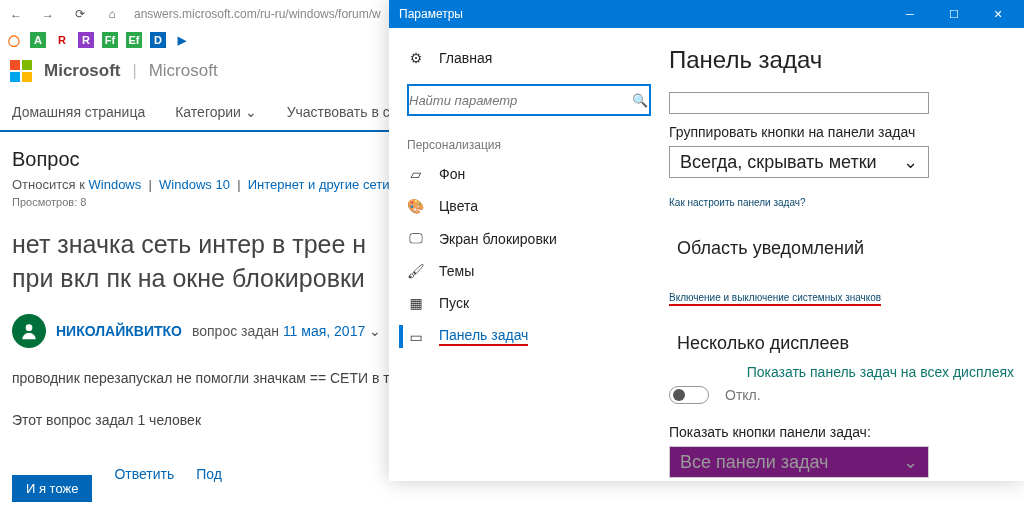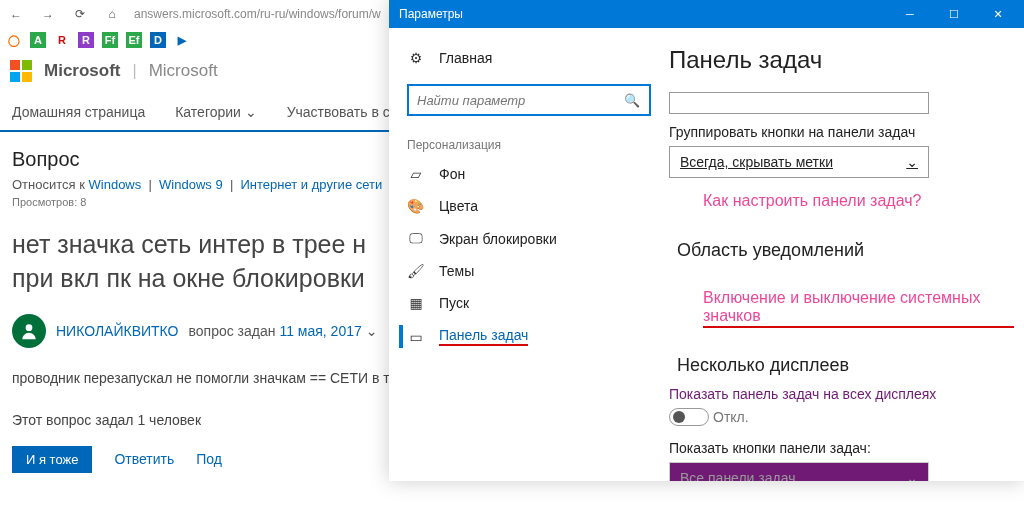--- a/index.html
+++ b/index.html
@@ -25,62 +25,62 @@
   .ms-nav .item { display:flex; align-items:center; gap:4px; }
 
   .question-area { padding:16px 12px 0; }
   .q-title { font-size:20px; font-weight:400; color:#222; margin-bottom:6px; }
   .breadcrumb { font-size:13px; color:#555; margin-bottom:4px; }
   .breadcrumb a { color:#0067b8; text-decoration:none; }
   .views { font-size:11px; color:#777; margin-bottom:20px; }
   .thread-title { font-size:25px; font-weight:300; color:#444; line-height:1.35; margin-bottom:18px; }
   .author-line { display:flex; align-items:center; gap:10px; margin-bottom:22px; }
   .avatar { width:34px; height:34px; border-radius:50%; background:#006f3a; display:flex; align-items:center; justify-content:center; }
-  .author-name { color:#0067b8; font-size:14px; }
+  .author-name { color:#0067b8; font-size:14px;font-weight:bold; }
   .asked { font-size:14px; color:#555; }
   .asked a { color:#0067b8; text-decoration:none; }
   .body-text { font-size:14px; color:#444; margin-bottom:26px; }
   .footer-text { font-size:14px; color:#444; margin-bottom:18px; }
   .action-row { display:flex; gap:22px; align-items:center; }
-  .primary-btn { background:#0067b8; color:#fff; font-size:13px; padding:6px 14px; border:none; }
+  .primary-btn { background:#0067b8; color:#fff; font-size:13px; padding:6px 14px; border:none;margin-top:29px; }
   .link-btn { color:#0067b8; font-size:14px; text-decoration:none; }
 
   
   .settings-window { position:absolute; top:0; left:389px; width:635px; height:481px; background:#fff; box-shadow:0 0 20px rgba(0,0,0,0.2); }
   .titlebar { height:28px; background:#0078d7; color:#fff; display:flex; align-items:center; font-size:12px; padding:0 4px 0 10px; }
   .titlebar .title-text { flex:1; }
   .titlebar .win-btn { width:44px; height:28px; display:flex; align-items:center; justify-content:center; font-size:11px; }
 
   .settings-body { display:flex; height:calc(100% - 28px); }
   .settings-left { width:280px; padding:14px 10px; background:#fff; }
   .settings-right { flex:1; padding:14px 10px 0 0; overflow:hidden; }
 
   .nav-row { display:flex; align-items:center; gap:14px; padding:8px 8px; font-size:14px; color:#222; cursor:pointer; }
   .nav-row .ic { width:18px; text-align:center; color:#333; }
   .nav-row.selected { color:#0067b8; position:relative; }
   .nav-row.selected::before { content:''; position:absolute; left:0; top:6px; bottom:6px; width:4px; background:#0078d7; }
   .underline-red { border-bottom:2px solid #d40808; display:inline-block; padding-bottom:1px; }
   .section-label { font-size:12px; color:#777; padding:18px 8px 6px; }
-  .search-box { margin:10px 8px 4px; border:2px solid #0078d7; height:32px; display:flex; align-items:center; padding:0 8px; }
+  .search-box { margin:10px 8px 4px; border:2px solid #0078d7; height:32px; display:flex; align-items:center; padding:0 0; }
   .search-box input { border:none; outline:none; flex:1; font-size:13px; font-style:italic; color:#888; background:transparent; }
   .search-box .sicon { color:#0078d7; font-size:13px; }
 
   .right h1 { font-size:24px; font-weight:400; color:#222; margin:4px 0 18px; }
   .right h2 { font-size:18px; font-weight:400; color:#222; margin:20px 8px 10px; }
   .field-label { font-size:14px; color:#222; margin-bottom:6px; }
-  .dropdown { border:1px solid #999; height:32px; width:260px; display:flex; align-items:center; padding:0 10px; font-size:14px; color:#222; justify-content:space-between; margin-bottom:14px;text-decoration:underline; }
+  .dropdown { border:1px solid #999; height:32px; width:260px; display:flex; align-items:center; padding:0 10px; font-size:18px; color:#222; justify-content:space-between; margin-bottom:14px; }
   .dropdown.disabled { color:#999; border-color:#ccc; background:#701a75; }
-  .link-blue { color:#ec4899; font-size:16px; text-decoration:none; display:inline-block; margin-bottom:10px;margin-left:34px; }
+  .link-blue { color:#0c4a6e; font-size:10px; text-decoration:none; display:inline-block; margin-bottom:10px; }
   .red-under { position:relative; display:inline-block; }
   .red-under::after { content:''; position:absolute; left:0; right:0; bottom:-3px; height:2px; background:#d40808; }
-  .toggle-row { display:flex; align-items:center; gap:4px; margin:6px 0 14px; }
+  .toggle-row { display:flex; align-items:center; gap:16px; margin:6px 0 20px; }
   .toggle { width:40px; height:18px; border:1px solid #999; border-radius:10px; position:relative; background:#fff; }
   .toggle .knob { width:12px; height:12px; border-radius:50%; background:#555; position:absolute; top:2px; left:3px; }
   .toggle-label { font-size:14px; color:#777; }
-  .muted { color:#701a75; }
+  .muted { color:#0f766e;text-align:right; }
   .right { height:100%; }
   .right-scroll { height:100%; overflow:hidden; }
   .empty-box { border:1px solid #999; height:22px; width:260px; margin-bottom:10px; }
 </style>
 </head>
 <body>
 <div class="root">
 
 <div class="browser-bar">
   <span class="nav-btn">←</span>
@@ -119,21 +119,21 @@
       </span>
   <span class="item">Участвовать в сообщес</span>
 </div>
 
 <div class="question-area">
   <div class="q-title">Вопрос</div>
   <div class="breadcrumb">
     <span>Относится к</span>
     <a href="#">Windows</a>
     &nbsp;|&nbsp;
-    <a href="#">Windows 9</a>
+    <a href="#">Windows 10</a>
     &nbsp;|&nbsp;
     <a href="#">Интернет и другие сети</a>
   </div>
   <div class="views">Просмотров: 8</div>
   <div class="thread-title">
     <span>нет значка сеть интер в трее н</span><br>
     <span>при вкл пк на окне блокировки</span>
   </div>
   <div class="author-line">
     <div class="avatar">

